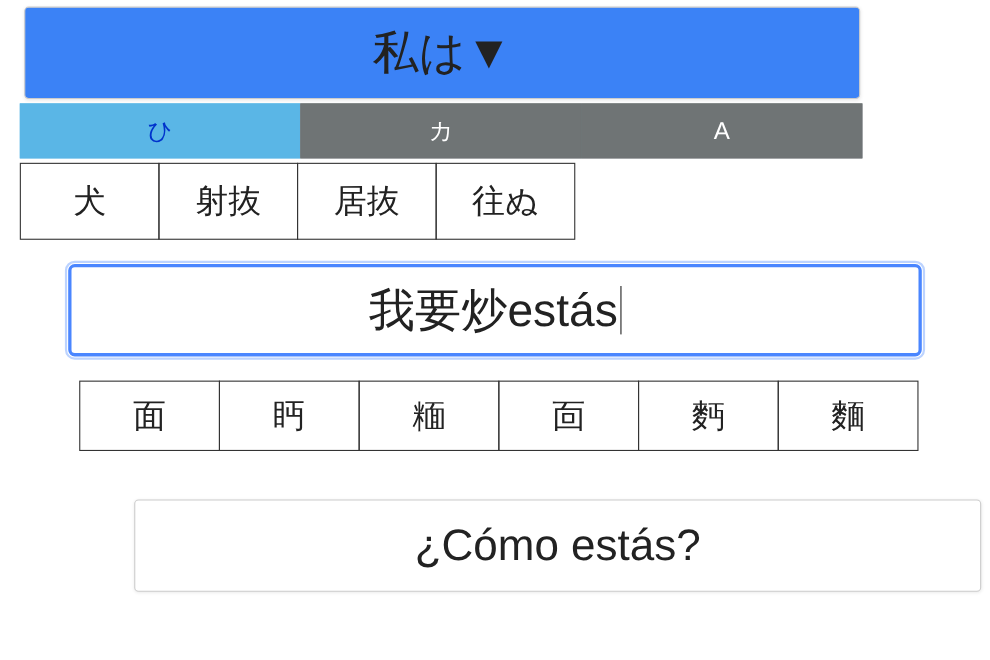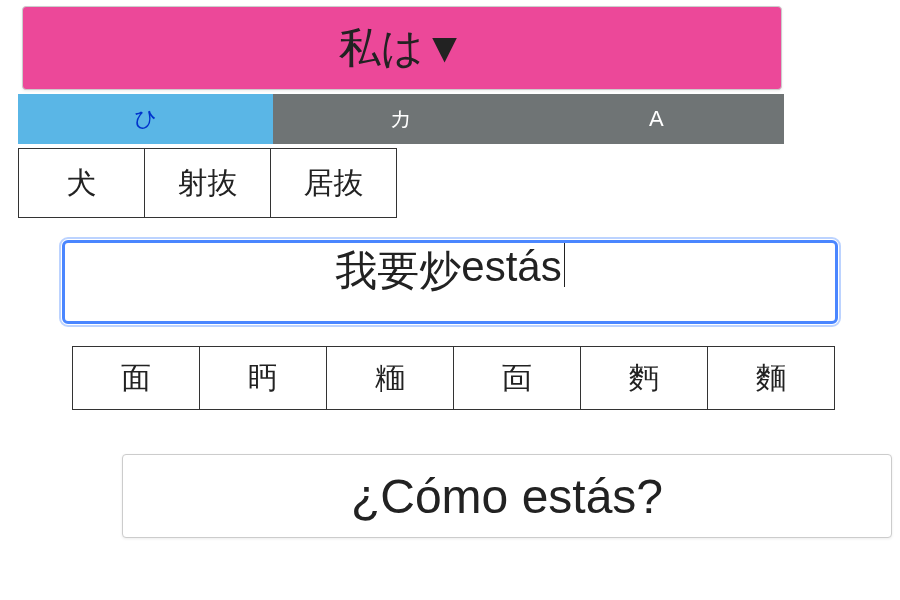--- a/index.html
+++ b/index.html
@@ -19,21 +19,21 @@
     position: absolute;
     left: 22px; top: 6px;
     width: 760px; height: 84px;
     border: 1px solid #ccc;
     border-radius: 4px;
     box-shadow: 0 1px 3px rgba(0,0,0,0.08);
     display: flex;
     align-items: center;
     justify-content: center;
     font-size: 42px;
-    background: #ec4899;
+    background: #3b82f6;
   }
   .caret-marker { display: inline-block; }
   .jp-modes {
     position: absolute;
     left: 18px; top: 94px;
     width: 766px; height: 50px;
     display: flex;
   }
   .mode-tab {
     flex: 1;
@@ -66,20 +66,21 @@
   
   .cn-input {
     position: absolute;
     left: 62px; top: 240px;
     width: 776px; height: 84px;
     border: 3px solid #4a86ff;
     border-radius: 6px;
     outline: 2px solid #bcd3ff;
     outline-offset: 1px;
     display: flex;
+    align-items: center;
     justify-content: center;
     font-size: 42px;
     background: #fff;
   }
   .cursor-bar {
     display: inline-block;
     width: 1px; height: 44px;
     background: #222;
     vertical-align: middle;
     margin-left: 2px;
@@ -105,21 +106,21 @@
   .es-input {
     position: absolute;
     left: 122px; top: 454px;
     width: 770px; height: 84px;
     border: 1px solid #ccc;
     border-radius: 4px;
     box-shadow: 0 1px 3px rgba(0,0,0,0.08);
     display: flex;
     align-items: center;
     justify-content: center;
-    font-size: 48px;
+    font-size: 40px;
     background: #fff;
   }
 </style>
 </head>
 <body>
 
 <div class="wrap">
 
   <div class="jp-input">
     <span>私は</span>
@@ -129,20 +130,21 @@
   <div class="jp-modes">
     <div class="mode-tab active">ひ</div>
     <div class="mode-tab inactive">カ</div>
     <div class="mode-tab inactive">A</div>
   </div>
 
   <div class="jp-cands">
     <div class="jp-cand">犬</div>
     <div class="jp-cand">射抜</div>
     <div class="jp-cand">居抜</div>
+    <div class="jp-cand">往ぬ</div>
   </div>
 
   <div class="cn-input">
     <span>我要炒</span>
     <span>estás</span>
     <span class="cursor-bar"></span>
   </div>
 
   <div class="cn-cands">
     <div class="cn-cand">面</div>

